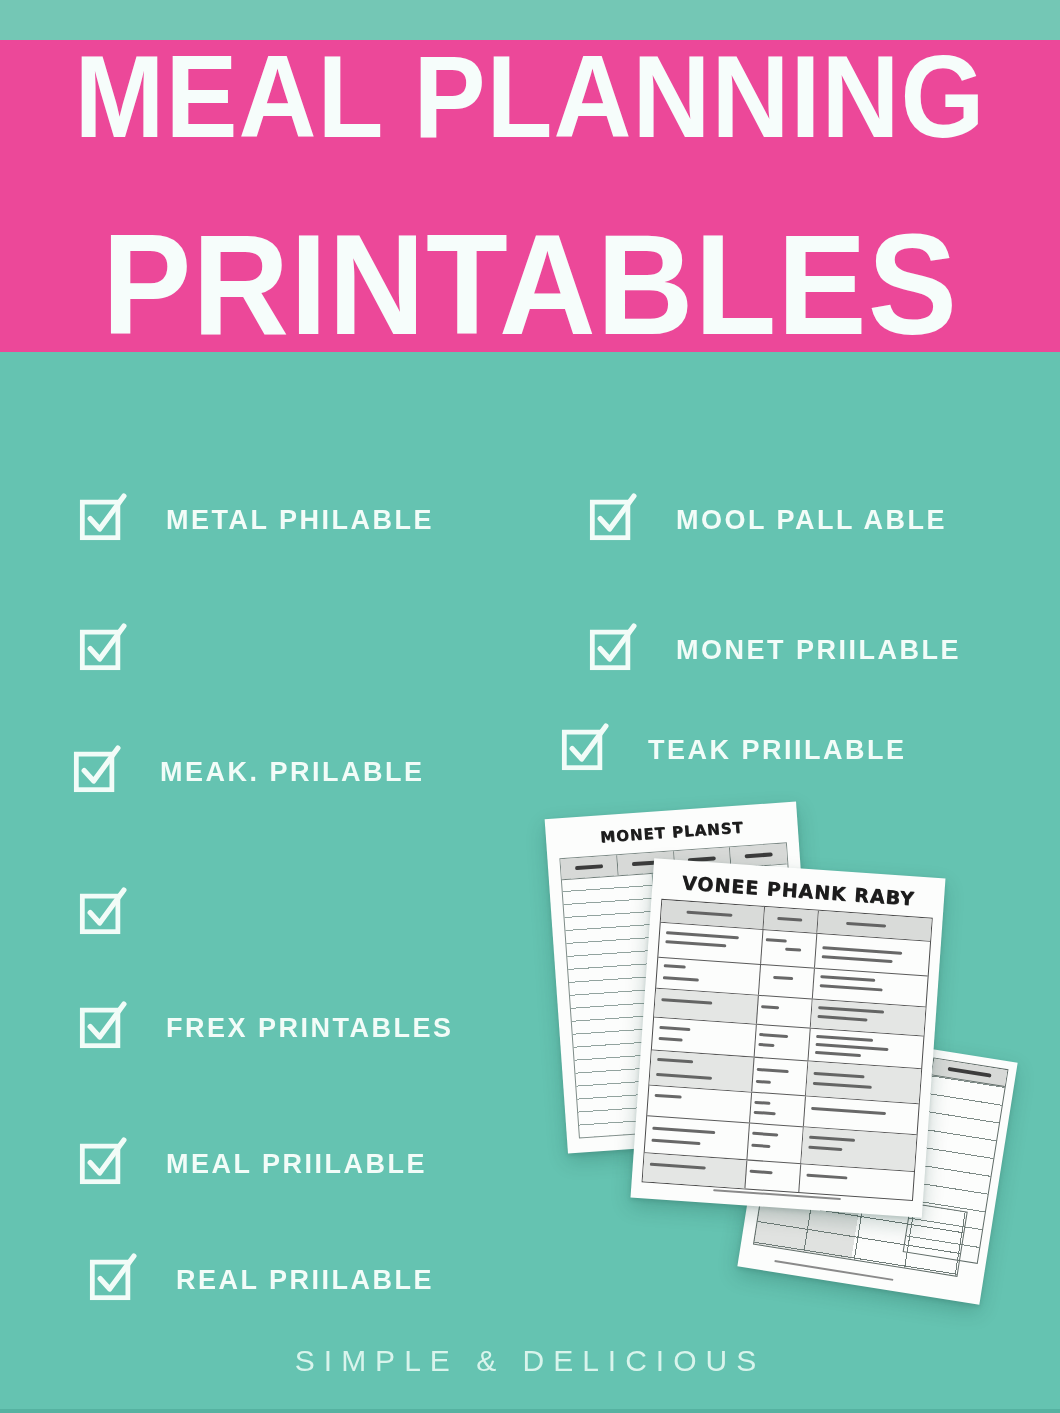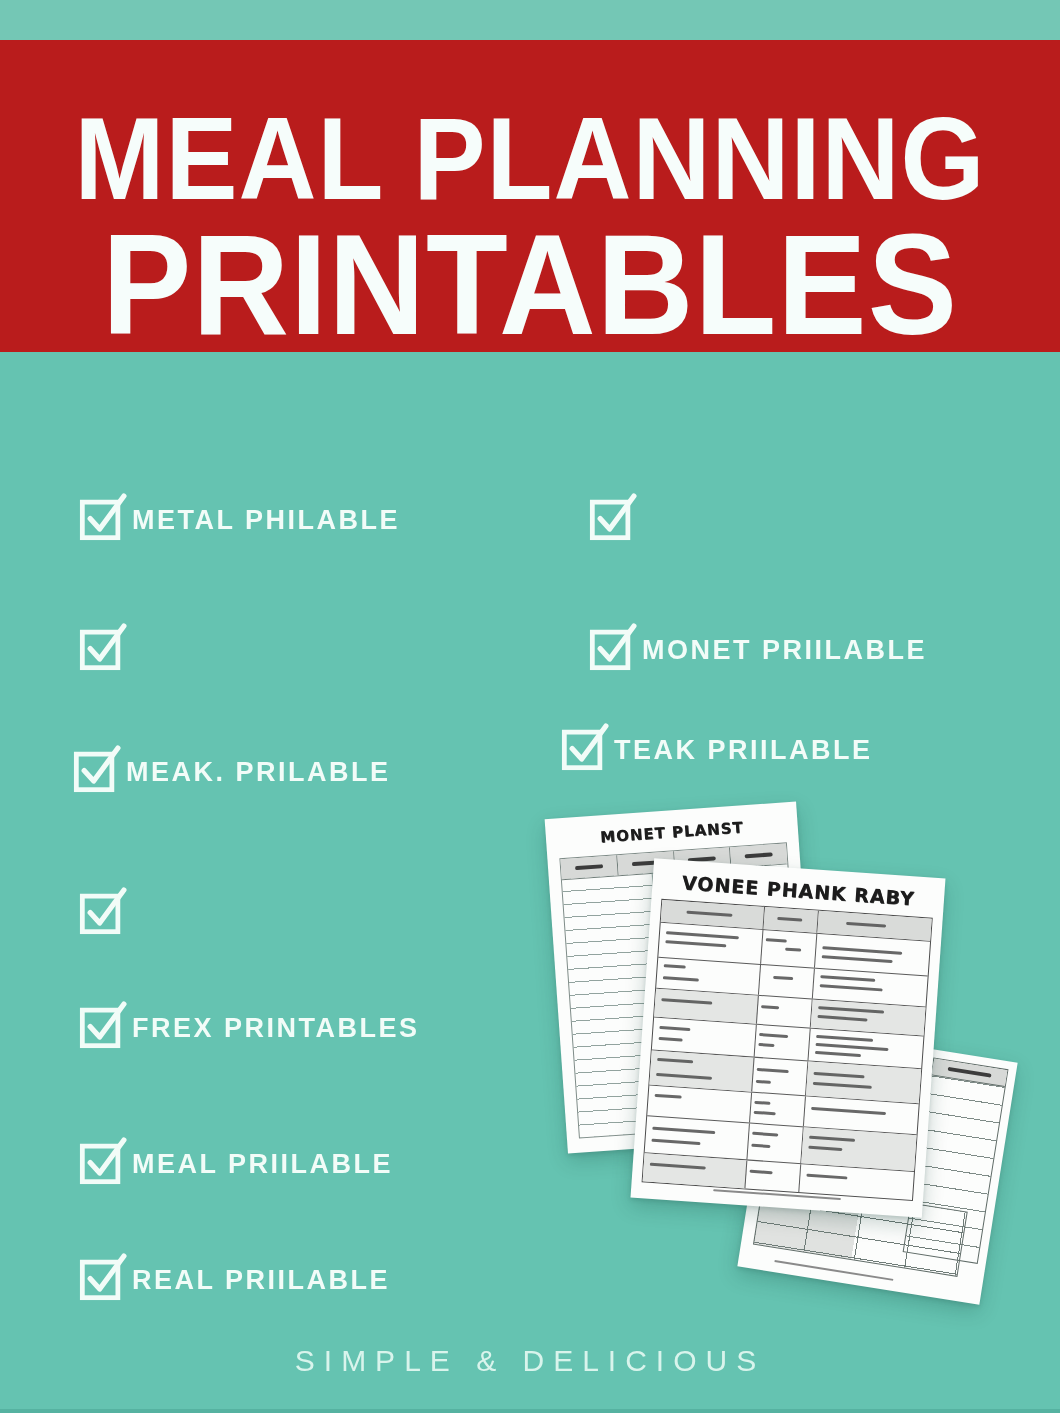--- a/index.html
+++ b/index.html
@@ -7,33 +7,33 @@
     width:1060px;height:1413px;position:relative;overflow:hidden;
     background:#65c3b1;
     font-family:"Liberation Sans", sans-serif;
   }
   .top-strip{
     position:absolute;left:0;top:0;width:1060px;height:40px;
     background:#74c7b5;
   }
   .banner{
     position:absolute;left:0;top:40px;width:1060px;height:312px;
-    background:#b91c1c;display:flex;flex-direction:column;align-items:center;
-    justify-content:flex-end;padding-top:16px;box-sizing:border-box;
+    background:#ec4899;display:flex;flex-direction:column;align-items:center;
+    justify-content:space-between;padding-top:2px;box-sizing:border-box;
   }
   .title1{
     color:#f6fdfb;font-weight:bold;font-size:108px;letter-spacing:1px;
     line-height:1.02;white-space:nowrap;transform:scaleY(1.08);
   }
   .title2{
     color:#f6fdfb;font-weight:bold;font-size:134px;letter-spacing:1px;
     line-height:1.0;white-space:nowrap;transform:scaleY(1.06);margin-top:4px;
   }
   .check-item{
-    position:absolute;display:flex;align-items:center;gap:2px;height:56px;
+    position:absolute;display:flex;align-items:center;gap:36px;height:56px;
   }
   .check-item svg{flex:0 0 auto;display:block;}
   .check-label{
     color:#f2fcf8;font-weight:bold;font-size:27px;letter-spacing:2.5px;
     white-space:nowrap;padding-top:8px;
   }
   
   .paper{
     position:absolute;background:#fcfdfc;
     box-shadow:0 8px 20px rgba(15,60,52,0.22), 0 2px 4px rgba(15,60,52,0.15);
@@ -141,33 +141,34 @@
       </svg>
     <span class="check-label">FREX PRINTABLES</span>
   </div>
   <div class="check-item" style="left:78px;top:1132px;">
     <svg width="52" height="52" viewBox="0 0 60 60">
         <rect x="5" y="14" width="41" height="41" fill="none" stroke="#f2fcf8" stroke-width="5.5"></rect>
         <path d="M14 33 L25 45 L53 7" fill="none" stroke="#f2fcf8" stroke-width="6" stroke-linecap="round" stroke-linejoin="round"></path>
       </svg>
     <span class="check-label">MEAL PRIILABLE</span>
   </div>
-  <div class="check-item" style="left:78px;top:1248px;">
+  <div class="check-item" style="left:88px;top:1248px;">
     <svg width="52" height="52" viewBox="0 0 60 60">
         <rect x="5" y="14" width="41" height="41" fill="none" stroke="#f2fcf8" stroke-width="5.5"></rect>
         <path d="M14 33 L25 45 L53 7" fill="none" stroke="#f2fcf8" stroke-width="6" stroke-linecap="round" stroke-linejoin="round"></path>
       </svg>
     <span class="check-label">REAL PRIILABLE</span>
   </div>
 
   <div class="check-item" style="left:588px;top:488px;">
     <svg width="52" height="52" viewBox="0 0 60 60">
         <rect x="5" y="14" width="41" height="41" fill="none" stroke="#f2fcf8" stroke-width="5.5"></rect>
         <path d="M14 33 L25 45 L53 7" fill="none" stroke="#f2fcf8" stroke-width="6" stroke-linecap="round" stroke-linejoin="round"></path>
       </svg>
+    <span class="check-label">MOOL PALL ABLE</span>
   </div>
   <div class="check-item" style="left:588px;top:618px;">
     <svg width="52" height="52" viewBox="0 0 60 60">
         <rect x="5" y="14" width="41" height="41" fill="none" stroke="#f2fcf8" stroke-width="5.5"></rect>
         <path d="M14 33 L25 45 L53 7" fill="none" stroke="#f2fcf8" stroke-width="6" stroke-linecap="round" stroke-linejoin="round"></path>
       </svg>
     <span class="check-label">MONET PRIILABLE</span>
   </div>
   <div class="check-item" style="left:560px;top:718px;">
     <svg width="52" height="52" viewBox="0 0 60 60">

